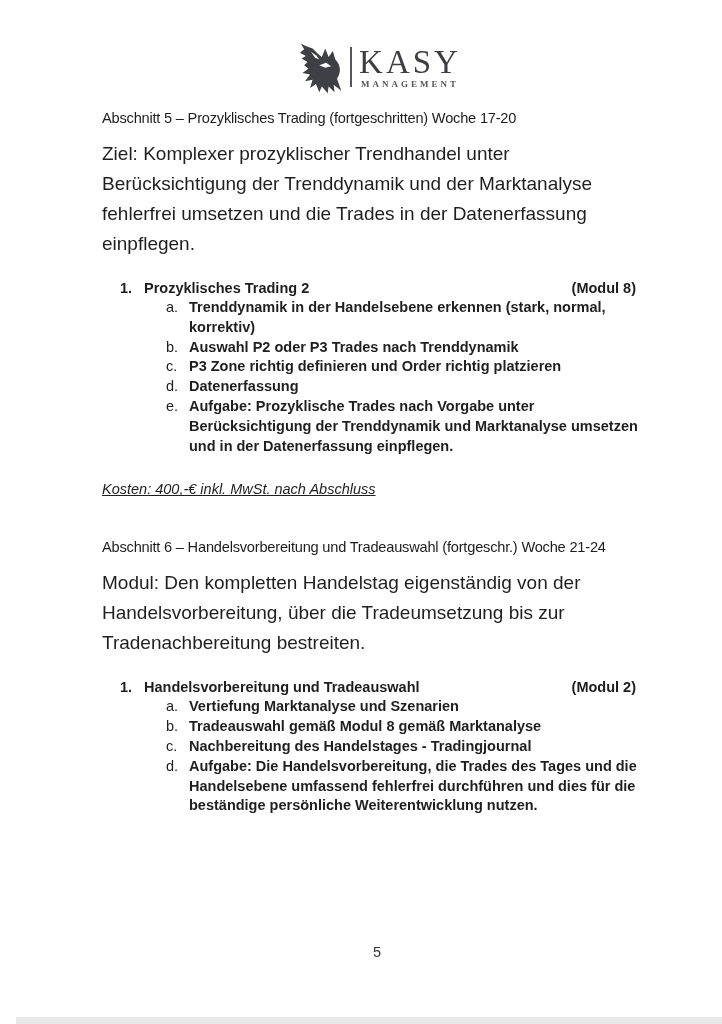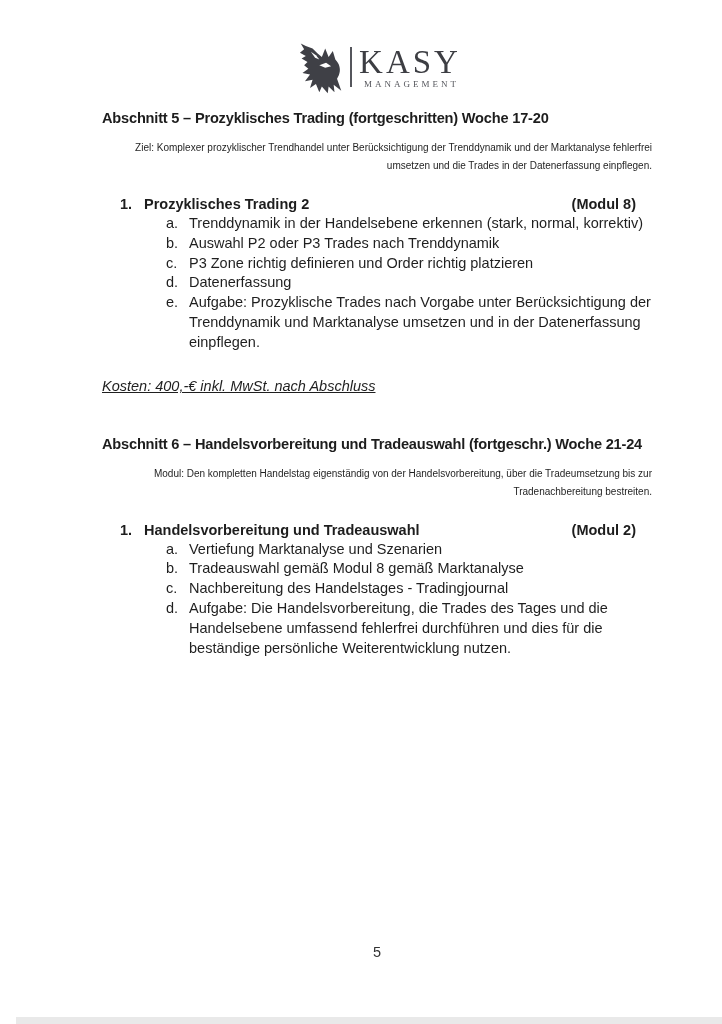--- a/index.html
+++ b/index.html
@@ -21,48 +21,48 @@
   .logo-bar { width:2px; height:40px; background:#55565c; margin:0 7px 0 1px; }
   .logo-text { display:flex; flex-direction:column; }
   .logo-brand {
     font-family:"Liberation Serif", serif;
     font-size:33px; line-height:32px; letter-spacing:3px;
     color:#3d3e43; font-weight:normal;
   }
   .logo-sub {
     font-family:"Liberation Serif", serif;
     font-size:9px; letter-spacing:3px; color:#55565c;
-    text-align:right; margin-top:1px; padding-right:2px;
+    text-align:right; margin-top:1px; padding-right:2px;font-weight:bold;
   }
   
   .content { position:absolute; left:86px; width:550px; top:110px; }
   .section { margin:0; }
   .section + .section { margin-top:40px; }
   .section-heading {
-    font-size:14.6px; font-weight:bold; letter-spacing:-0.2px;
+    font-size:14.6px; font-weight:normal; letter-spacing:-0.2px;
     white-space:nowrap; margin:0; color:#1d1d1d;
   }
   .goal {
-    font-size:10px; line-height:18px; margin:13px 0 0 0; color:#1f1f1f;text-align:right;
+    font-size:19px; line-height:30px; margin:13px 0 0 0; color:#1f1f1f;
   }
   .module-line {
     display:flex; align-items:baseline;
     margin:19px 0 0 18px; padding-right:16px;
     font-size:14.5px; font-weight:bold; line-height:20px; color:#1d1d1d;
   }
   .module-number { width:24px; flex:none; }
   .module-title { flex:1; }
   .module-tag { flex:none; text-align:center; }
   .subitems { margin:0; }
   .subitem {
     display:flex; margin-left:64px;
     font-size:14.5px; line-height:19.8px; color:#1f1f1f;
   }
   .subitem-letter { width:23px; flex:none; }
-  .subitem-text { flex:1; }
+  .subitem-text { flex:1;font-weight:bold; }
   .cost {
     font-size:14.5px; line-height:20px; margin-top:23px;
     text-decoration:underline; color:#1f1f1f;font-style:italic;
   }
   
   .page-number {
     position:absolute; bottom:64px; left:0; right:0;
     text-align:center; font-size:14.5px; color:#333;
   }
   .page-edge {

